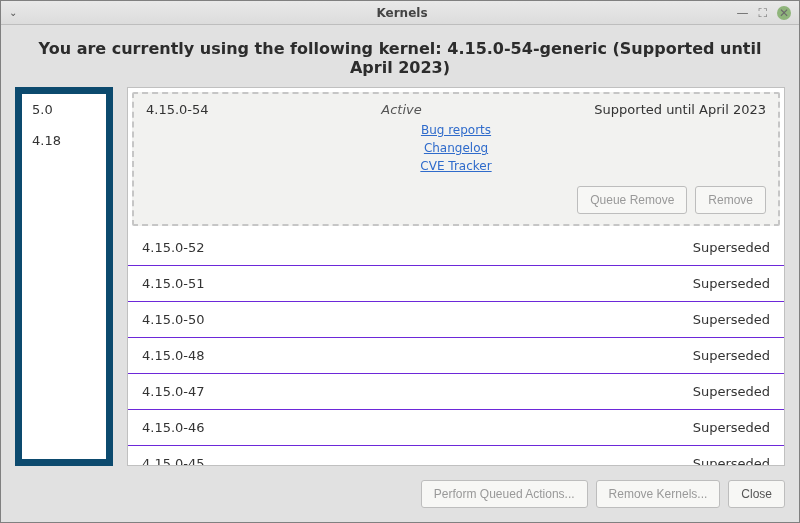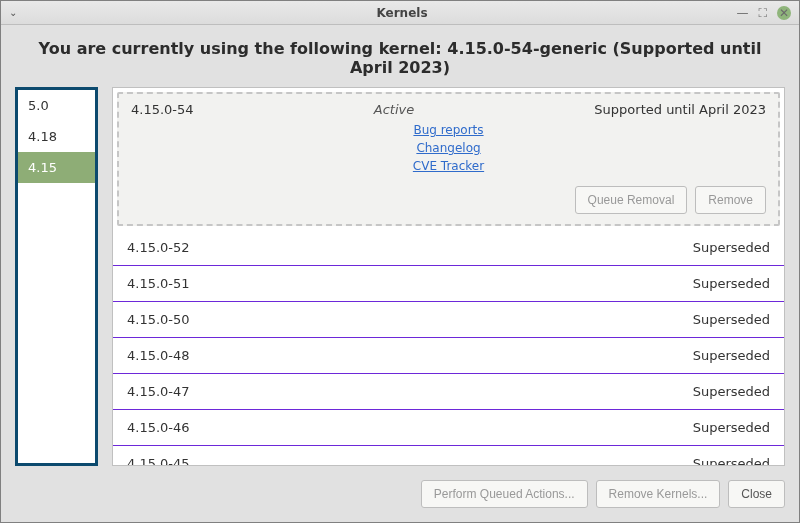--- a/index.html
+++ b/index.html
@@ -79,23 +79,23 @@
   font-size: 16px;
   color: #2c2c2c;
 }
 .main-row {
   flex: 1;
   display: flex;
   gap: 14px;
   overflow: hidden;
 }
 .sidebar {
-  width: 83px;
+  width: 98px;
   background: #fff;
-  border: 3px solid #0c4a6e;
+  border: 7px solid #0c4a6e;
   overflow: hidden;
 }
 .sidebar-item {
   padding: 8px 10px;
   font-size: 13px;
   cursor: pointer;
   color: #333;
 }
 .sidebar-item.selected {
   background: #8ead76;
@@ -205,41 +205,38 @@
     <div class="heading">You are currently using the following kernel: 4.15.0-54-generic (Supported until April 2023)</div>
 
     <div class="main-row">
       <div class="sidebar">
         <div class="sidebar-item">
           <span>5.0</span>
         </div>
         <div class="sidebar-item">
           <span>4.18</span>
         </div>
-        <div class="sidebar-item selected">
-          <span>4.15</span>
-        </div>
       </div>
 
       <div class="detail">
         <div class="active-panel">
           <div class="active-top">
             <div class="active-ver">4.15.0-54</div>
             <div class="active-center">
               <span class="active-status">Active</span>
             </div>
             <div class="active-support">Supported until April 2023</div>
           </div>
           <div class="active-links">
             <a href="#">Bug reports</a><br>
             <a href="#">Changelog</a><br>
             <a href="#">CVE Tracker</a>
           </div>
           <div class="active-buttons">
-            <button class="btn disabled">Queue Removal</button>
+            <button class="btn disabled">Queue Remove</button>
             <button class="btn disabled">Remove</button>
           </div>
         </div>
 
         <div class="kernel-list">
           <div class="kernel-row">
             <span class="ver">4.15.0-52</span>
             <span class="status">Superseded</span>
           </div>
           <div class="kernel-row">

